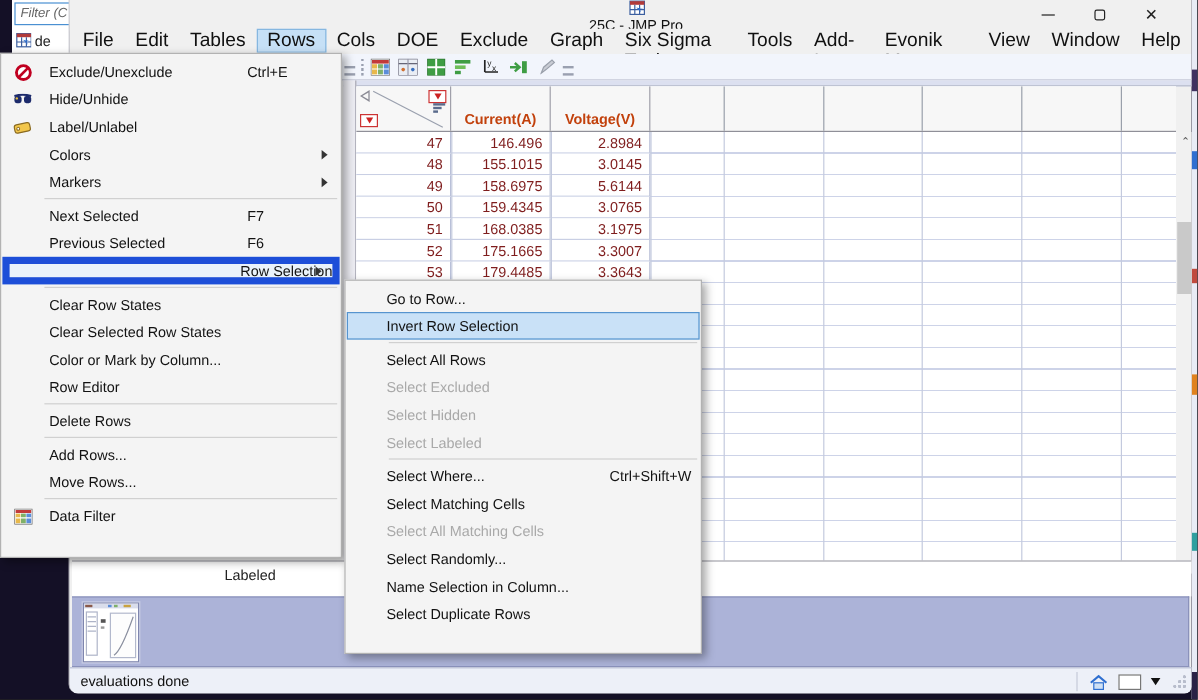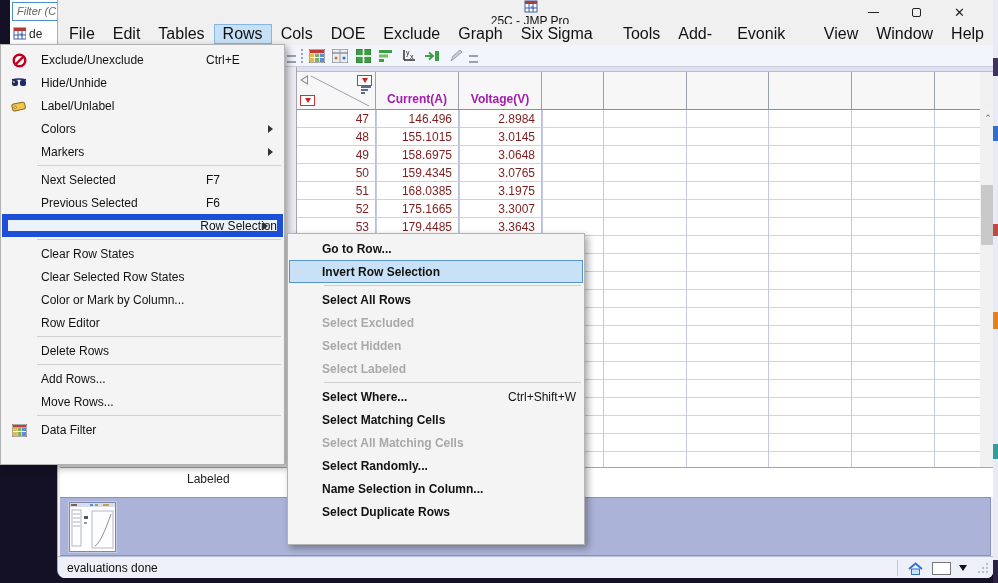--- a/index.html
+++ b/index.html
@@ -32,21 +32,21 @@
   .tb-strip{position:absolute;left:229px;top:0;height:21px;display:flex;align-items:center;gap:5px;}
   .tb-grip{width:9px;height:8px;border-top:2px solid #9aa0b0;border-bottom:2px solid #9aa0b0;margin-top:6px;}
   .tb-dots{width:2px;height:14px;background:repeating-linear-gradient(#9aa0b0 0 2px,transparent 2px 4px);}
   .tb-icon{width:18px;height:17px;display:inline-flex;align-items:center;justify-content:center;}
   
   .left-strip{position:absolute;left:228px;top:67px;width:11px;height:400px;background:#ececf2;border-right:1px solid #a6a6b2;}
   .top-strip{position:absolute;left:228px;top:67px;right:0;height:5px;background:#dce0f0;border-bottom:1px solid #b7bccd;}
   .grid{position:absolute;left:239px;top:72px;width:683px;height:398px;background:#fff;}
   .grid-headers{position:absolute;left:0;top:0;width:100%;height:38px;background:#f7f7f7;border-bottom:1px solid #8f8f98;display:flex;}
   .corner{position:relative;width:79px;height:100%;border-right:1px solid #a0a0aa;}
-  .hdr-cell{width:83px;border-right:1px solid #a0a0aa;font-size:12px;font-weight:bold;color:#a21caf;display:flex;align-items:flex-end;justify-content:center;padding-bottom:3px;}
+  .hdr-cell{width:83px;border-right:1px solid #a0a0aa;font-size:12px;font-weight:bold;color:#c2410c;display:flex;align-items:flex-end;justify-content:center;padding-bottom:3px;}
   .hdr-empty{position:relative;flex:1;}
   .hdr-sep{position:absolute;top:0;bottom:0;width:1px;background:#9aa0ab;}
   .grid-body{position:absolute;left:0;top:38px;width:100%;height:360px;
     background:repeating-linear-gradient(to bottom,#fff 0 17px,#cdd3e8 17px 18px);}
   .v-line{position:absolute;top:0;bottom:0;width:1px;background:#c4cade;}
   .data-rows{position:absolute;left:0;top:0;}
   .t-row{display:flex;height:18px;}
   .t-cell{background:#fff;border-right:1px solid #b9c0d8;border-bottom:1px solid #c9cfe4;font-size:12px;color:#7f1d1d;
     text-align:right;padding:1px 6px 0 0;line-height:16px;}
   .c-num{width:79px;}
@@ -80,21 +80,21 @@
                radial-gradient(circle at 6px 6px,#b8bdcc 1.2px,transparent 1.5px),
                radial-gradient(circle at 10px 6px,#b8bdcc 1.2px,transparent 1.5px),
                radial-gradient(circle at 10px 2px,#b8bdcc 1.2px,transparent 1.5px);}
   
   .menu{position:absolute;background:#f4f4f4;border:1px solid #b2b2b2;box-shadow:3px 3px 7px rgba(0,0,0,.35);padding-top:3px;font-size:12px;color:#121212;}
   .rows-menu{left:0;top:44px;width:285px;height:421px;z-index:50;}
   .submenu{left:287px;top:233px;width:298px;height:312px;z-index:60;}
   .menu-item{position:relative;height:23px;display:flex;align-items:center;border:1px solid transparent;margin:0 1px;}
   .mi-icon{position:absolute;left:7px;top:3px;width:18px;height:16px;display:flex;align-items:center;justify-content:center;}
   .rows-menu .mi-label{margin-left:38px;}
-  .submenu  .mi-label{margin-left:32px;font-weight:bold;}
+  .submenu  .mi-label{margin-left:32px;}
   .mi-shortcut{position:absolute;}
   .rows-menu .mi-shortcut{left:203px;}
   .submenu  .mi-shortcut{left:218px;}
   .mi-arrow{position:absolute;right:9px;width:0;height:0;border-top:4px solid transparent;border-bottom:4px solid transparent;border-left:5px solid #333;}
   .menu-item.disabled{color:#a9a9a9;}
   .menu-item.hl-soft{background:#eaf2fa;border:6px solid #1d4ed8;justify-content:flex-end;}
   .menu-item.hl-strong{background:#c9e1f7;border:1px solid #5694cf;}
   .menu-sep{height:5px;position:relative;}
   .menu-sep:after{content:"";position:absolute;left:36px;right:3px;top:2px;height:1px;background:#d0d0d0;}
   
@@ -275,21 +275,21 @@
               <div class="t-cell c-val">2.8984</div>
             </div>
             <div class="t-row">
               <div class="t-cell c-num">48</div>
               <div class="t-cell c-val">155.1015</div>
               <div class="t-cell c-val">3.0145</div>
             </div>
             <div class="t-row">
               <div class="t-cell c-num">49</div>
               <div class="t-cell c-val">158.6975</div>
-              <div class="t-cell c-val">3.0648</div>
+              <div class="t-cell c-val">5.6144</div>
             </div>
             <div class="t-row">
               <div class="t-cell c-num">50</div>
               <div class="t-cell c-val">159.4345</div>
               <div class="t-cell c-val">3.0765</div>
             </div>
             <div class="t-row">
               <div class="t-cell c-num">51</div>
               <div class="t-cell c-val">168.0385</div>
               <div class="t-cell c-val">3.1975</div>

